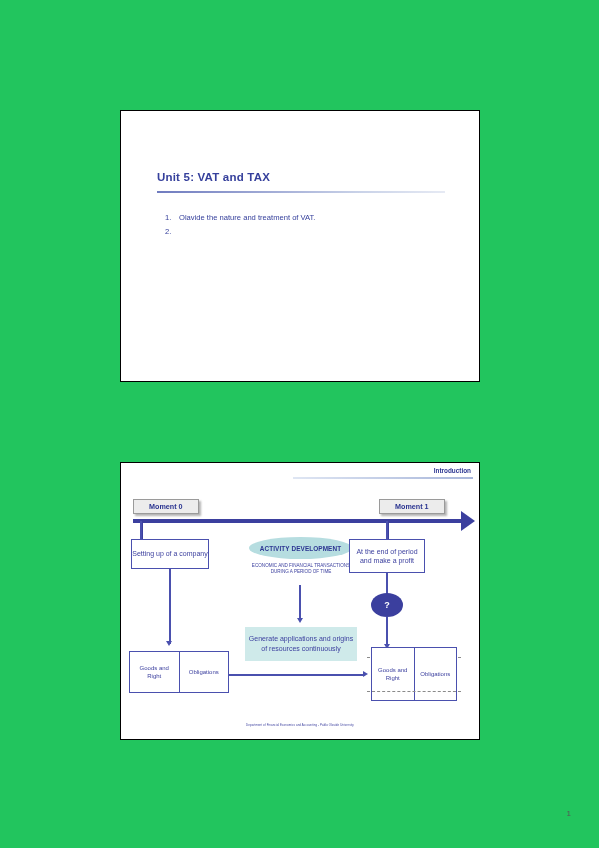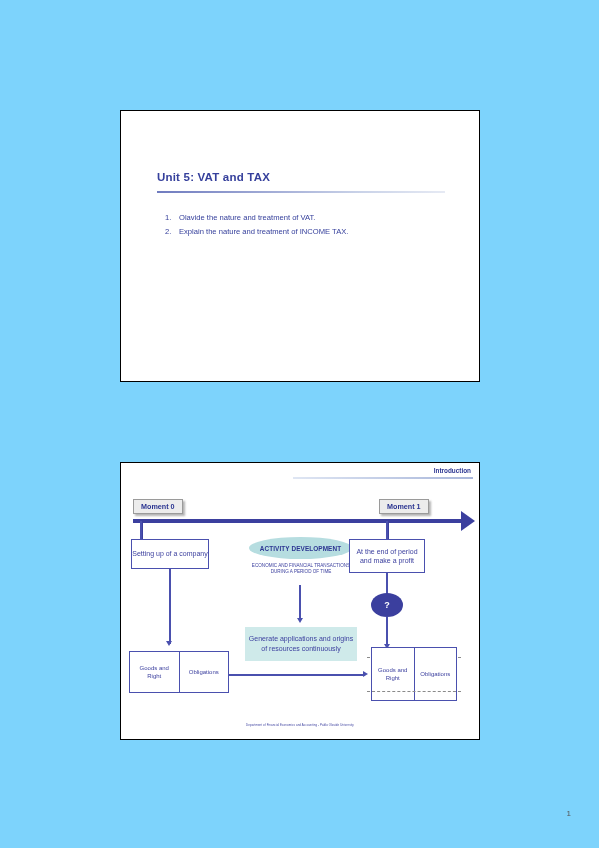--- a/index.html
+++ b/index.html
@@ -1,20 +1,20 @@
 <!DOCTYPE html>
 <html><head>
 <meta charset="utf-8">
 <style>
   html,body{margin:0;padding:0;background:#ffffff;}
   body{width:599px;height:848px;position:relative;
        font-family:"Liberation Sans","DejaVu Sans",sans-serif;
        color:#3b3f9e;-webkit-font-smoothing:none;}
 
-  .page{position:absolute;inset:0;background:#7dd3fc;}
+  .page{position:absolute;inset:0;background:#22c55e;}
 
   
   .slide{position:absolute;background:#fff;border:1px solid #000;box-sizing:border-box;}
   #slide1{left:120px;top:110px;width:360px;height:272px;}
   #slide2{left:120px;top:462px;width:360px;height:278px;}
 
   
   .s1-title{position:absolute;left:36px;top:60px;font-size:11.5px;font-weight:bold;
             color:#36409c;letter-spacing:.2px;}
   .s1-rule{position:absolute;left:36px;top:80px;width:288px;height:2px;
@@ -31,21 +31,21 @@
   
   .tl-bar{position:absolute;left:12px;top:56px;height:4px;background:#3b3f9e;}
   .tl-head{position:absolute;top:48px;width:0;height:0;
            border-top:10px solid transparent;border-bottom:10px solid transparent;
            border-left:14px solid #3b3f9e;}
   .tl-tick{position:absolute;width:1.5px;background:#3b3f9e;}
 
   .moment{position:absolute;background:#ececec;border:1px solid #9a9a9a;
           box-shadow:2px 2px 2px rgba(0,0,0,.30);
           font-size:7.2px;font-weight:bold;color:#2b3591;
-          padding:2px 7px;box-sizing:border-box;white-space:nowrap;}
+          padding:2px 15px;box-sizing:border-box;white-space:nowrap;}
 
   
   .box{position:absolute;border:1.4px solid #4a50ae;background:#fff;box-sizing:border-box;
        display:flex;align-items:center;justify-content:center;text-align:center;
        font-size:7px;line-height:9.5px;color:#3b3f9e;}
   .cellbox{position:absolute;border:1.4px solid #4a50ae;background:#fff;box-sizing:border-box;display:flex;}
   .cellbox > div{flex:1;display:flex;align-items:center;justify-content:center;text-align:center;
                  font-size:6px;line-height:8px;color:#3b3f9e;padding:0 2px;box-sizing:border-box;}
   .cellbox > div:first-child{border-right:1.4px solid #4a50ae;}
 
@@ -87,21 +87,20 @@
     <div class="s1-title">Unit 5: VAT and TAX</div>
     <div class="s1-rule"></div>
 
     <div class="s1-list">
       <div class="s1-li">
         <span class="s1-li-num">1.</span>
         <span>Olavide the nature and treatment of VAT.</span>
       </div>
       <div class="s1-li">
         <span class="s1-li-num">2.</span>
-        <span>Explain the nature and treatment of INCOME TAX.</span>
       </div>
     </div>
   </div>
 
   <div class="slide" id="slide2">
 
     <div class="s2-head">Introduction</div>
     <div class="s2-headrule"></div>
 
     <div class="moment" style="left:12px;top:36px;">Moment 0</div>

